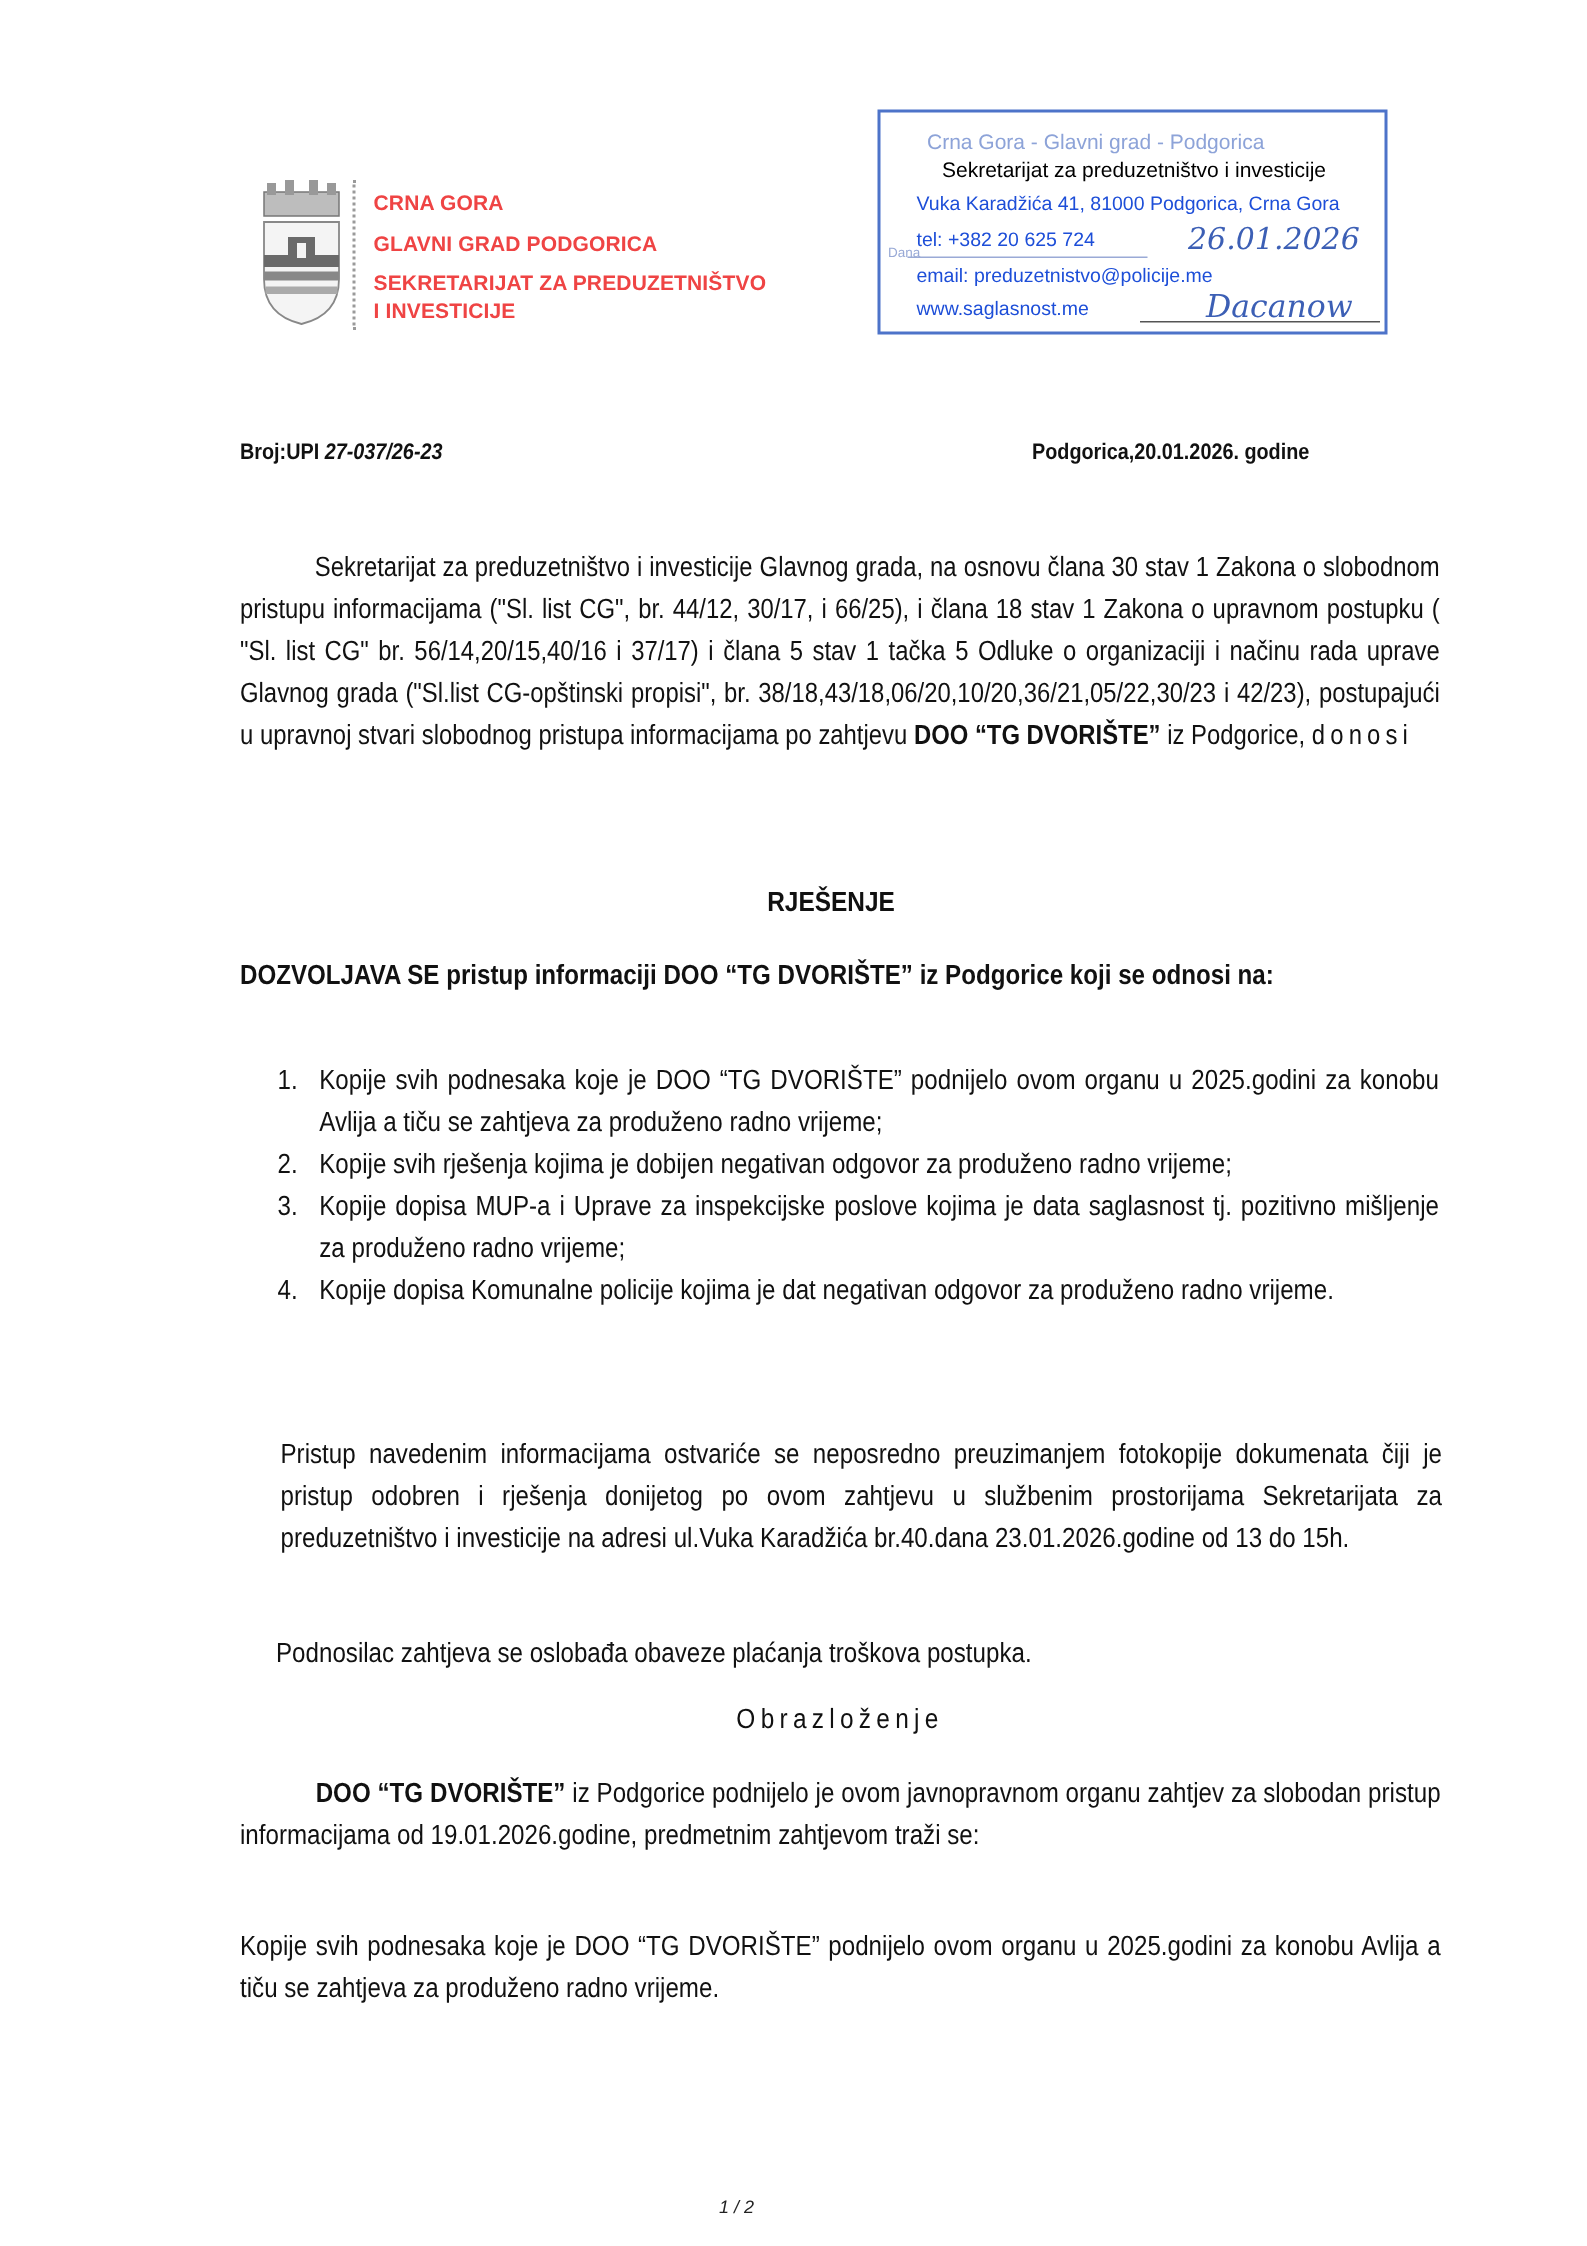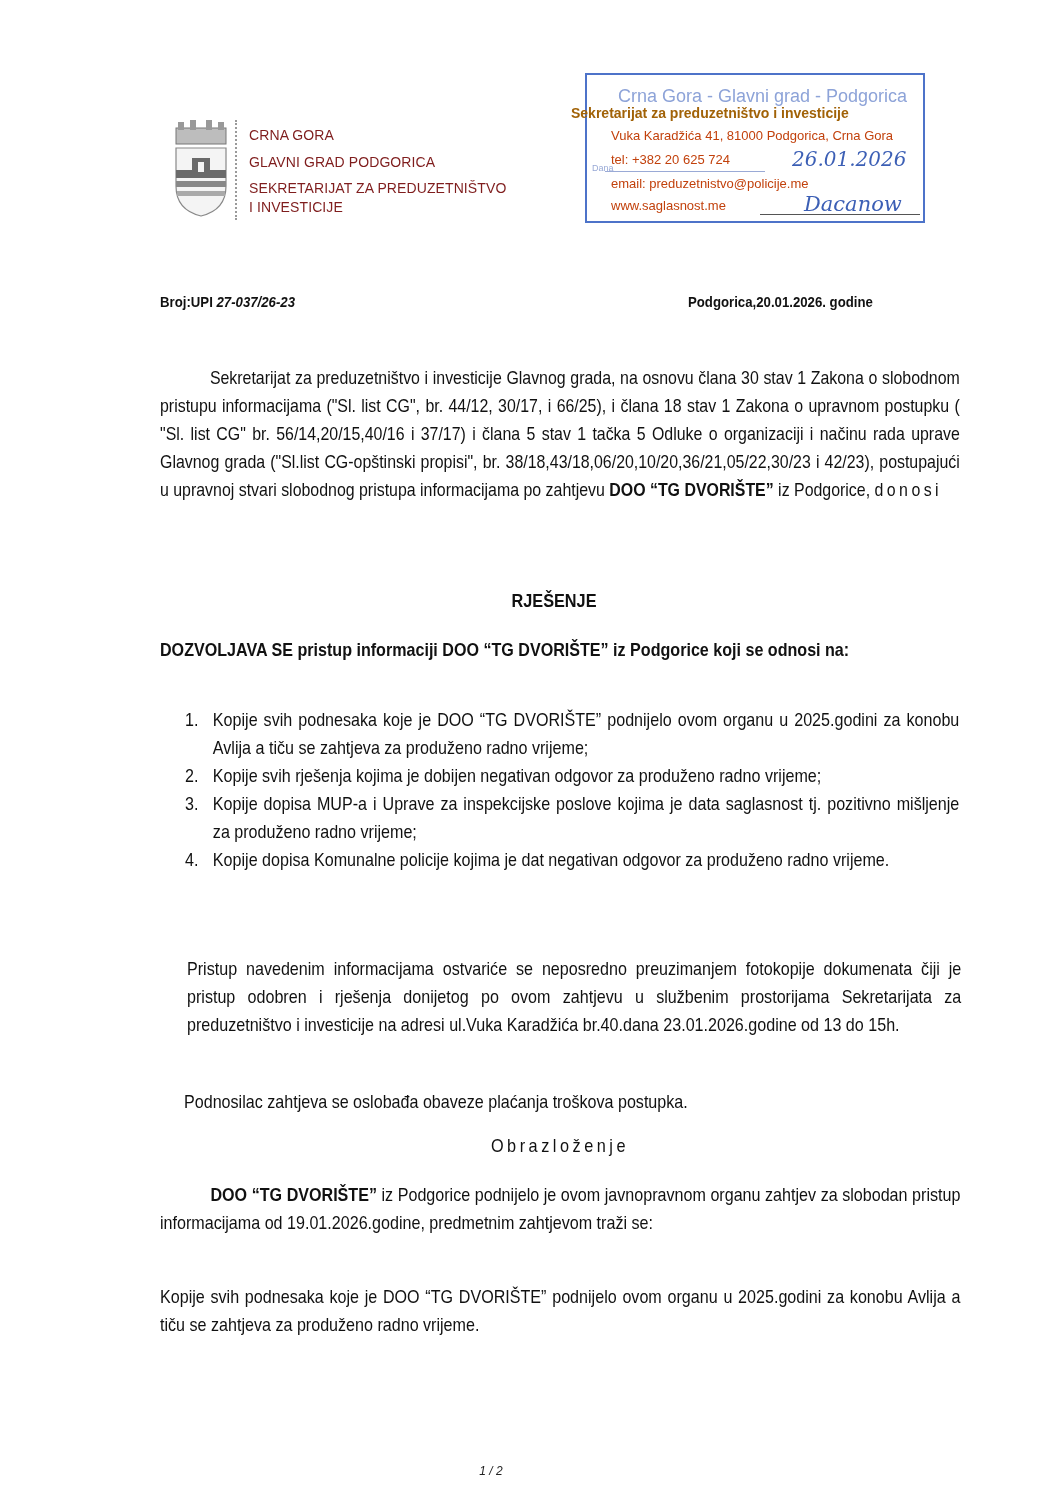--- a/index.html
+++ b/index.html
@@ -2,27 +2,27 @@
 <html><head>
 <meta charset="utf-8">
 <style>
   html, body { margin: 0; padding: 0; background: #ffffff; }
   body { width: 1058px; height: 1497px; position: relative; overflow: hidden; font-family: "Liberation Sans", sans-serif; color: #111; }
   .abs { position: absolute; }
 
   
   .crest { left: 170px; top: 118px; width: 62px; height: 100px; }
   .vrule { left: 235px; top: 120px; width: 0; height: 100px; border-left: 2px dotted #9a9a9a; }
-  .org { left: 249px; font-size: 14px; color: #7f1d1d; letter-spacing: 0.1px; }
+  .org { left: 249px; font-size: 14px; color: #ef4444; letter-spacing: 0.1px; font-weight: bold; }
 
   
   .stamp { left: 585px; top: 73px; width: 340px; height: 150px; border: 2px solid #4d73c9; box-sizing: border-box; }
-  .stamp-l1 { left: 618px; top: 86px; font-size: 18px; color: #8da3d8; text-align: center; }
-  .stamp-l2 { left: 571px; top: 105px; font-size: 14px; color: #a16207; font-weight: bold; }
-  .stamp-txt { font-size: 13px; color: #c2410c; text-align: center; }
+  .stamp-l1 { left: 618px; top: 86px; font-size: 14px; color: #8da3d8; text-align: center; }
+  .stamp-l2 { left: 628px; top: 105px; font-size: 14px; color: #000000; }
+  .stamp-txt { font-size: 13px; color: #1d4ed8; text-align: center; }
   .stamp-dana { left: 592px; top: 163px; font-size: 9px; color: #98a9d6; text-align: center; }
   .stamp-line { left: 605px; top: 171px; width: 160px; border-bottom: 1px solid #9aaad6; }
   .hand { font-family: "DejaVu Serif", serif; font-style: italic; color: #3c5fb5; margin-left: 22px; }
 
   
   .ref { top: 293px; font-size: 15px; font-weight: bold; transform: scaleX(0.88); transform-origin: left top; }
   .ref i { font-style: italic; }
 
   
   .para { left: 160px; width: 800px; font-size: 18.5px; line-height: 28px; text-align: justify; transform-origin: left top; }

